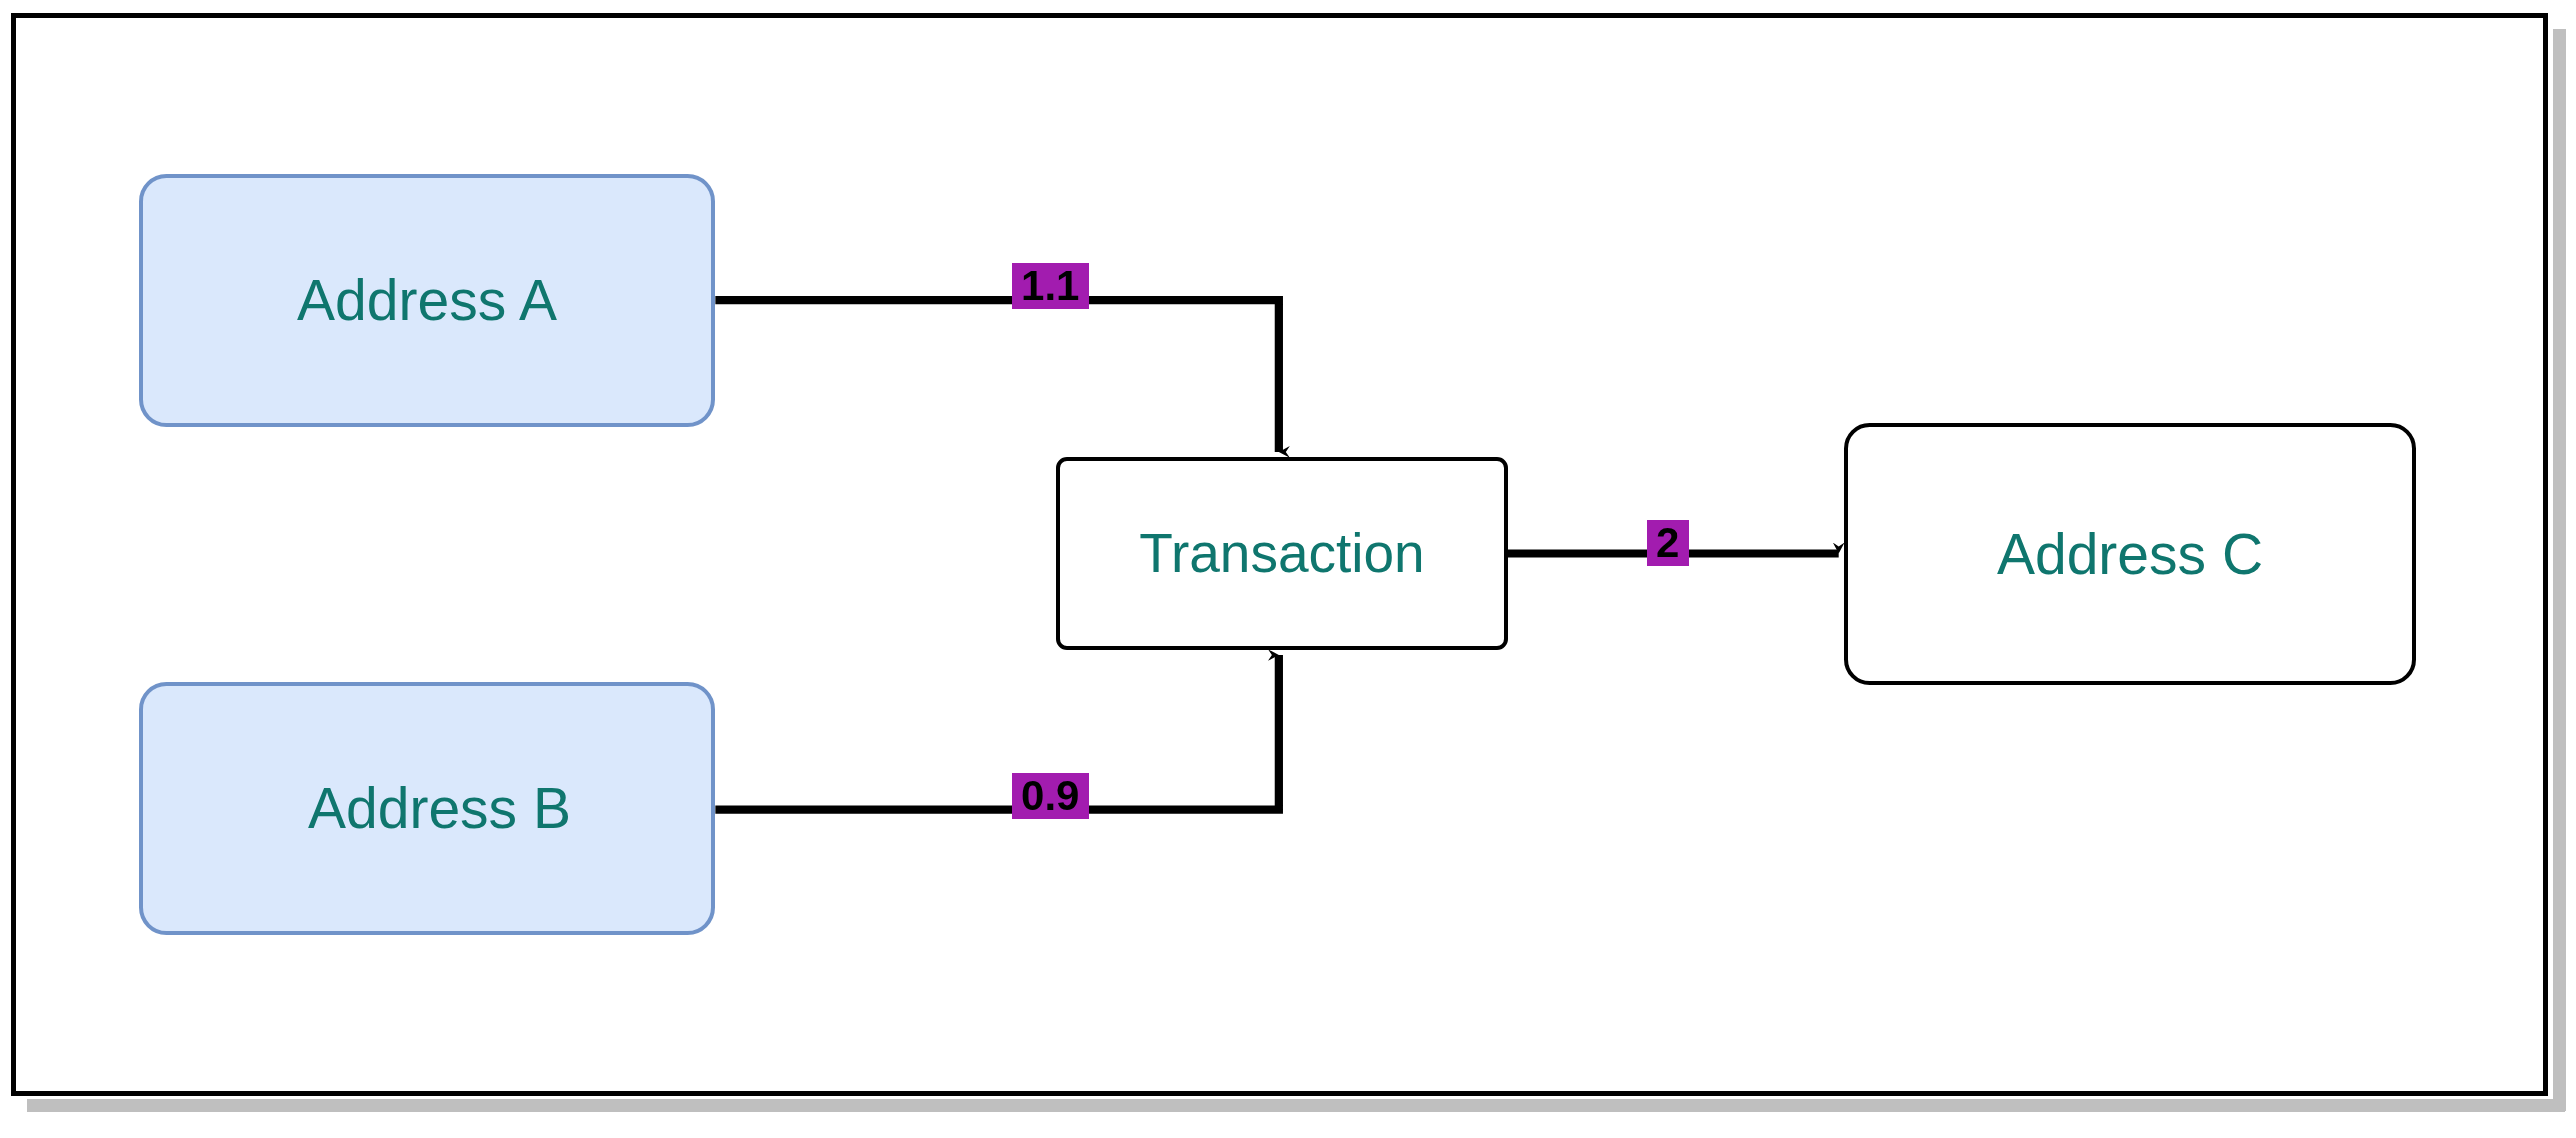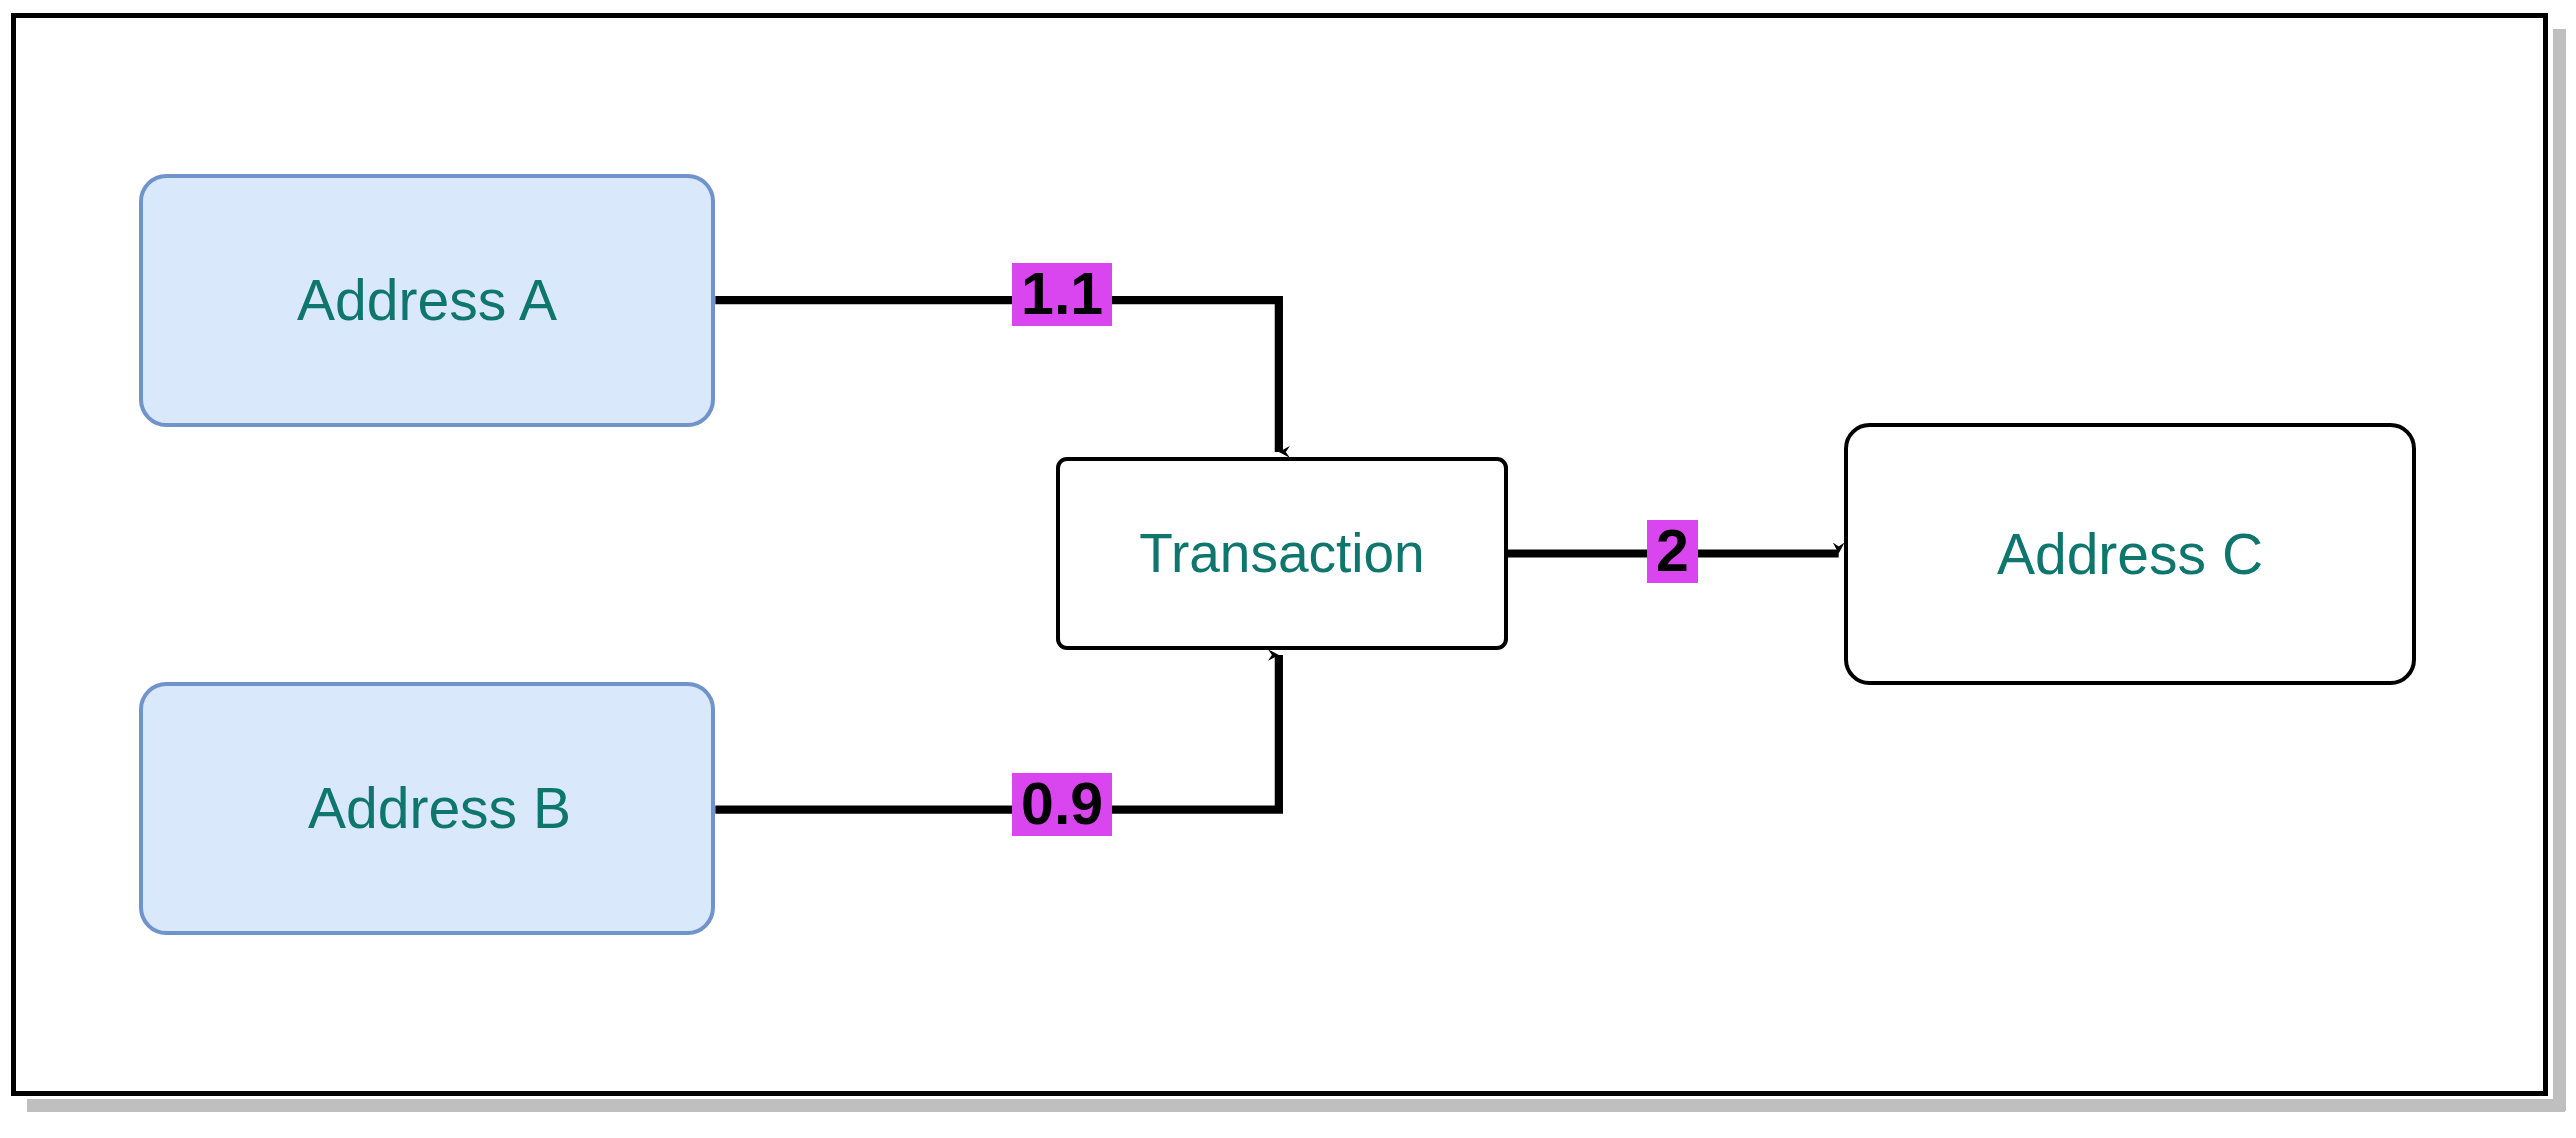--- a/index.html
+++ b/index.html
@@ -113,23 +113,23 @@
     width: 452px;
     height: 193px;
     border-radius: 11px;
     font-size: 55px;
   }
 
   
   .edge-label {
     position: absolute;
     font-weight: bold;
-    font-size: 59px;
+    font-size: 42px;
     color: #000000;
-    background: #d946ef;
+    background: #a21caf;
     padding: 1.8px 9.1px;
     line-height: 1;
     white-space: nowrap;
     text-align: center;
   }
   #edge-label-in-a {
     left: 1012px;
     top: 263px;
   }
   #edge-label-in-b {

